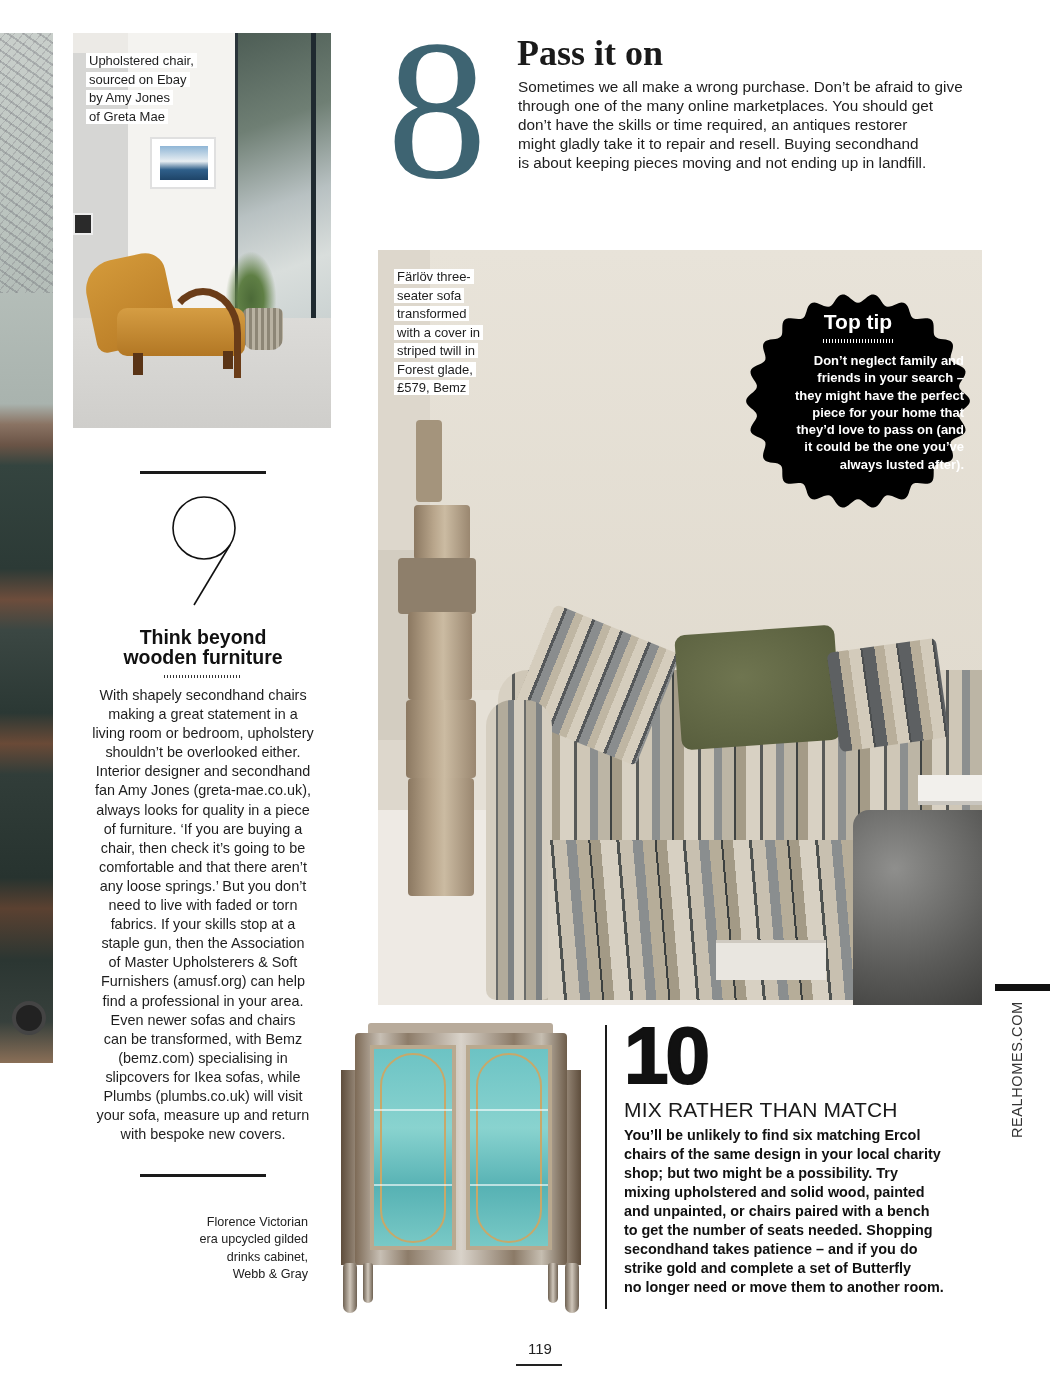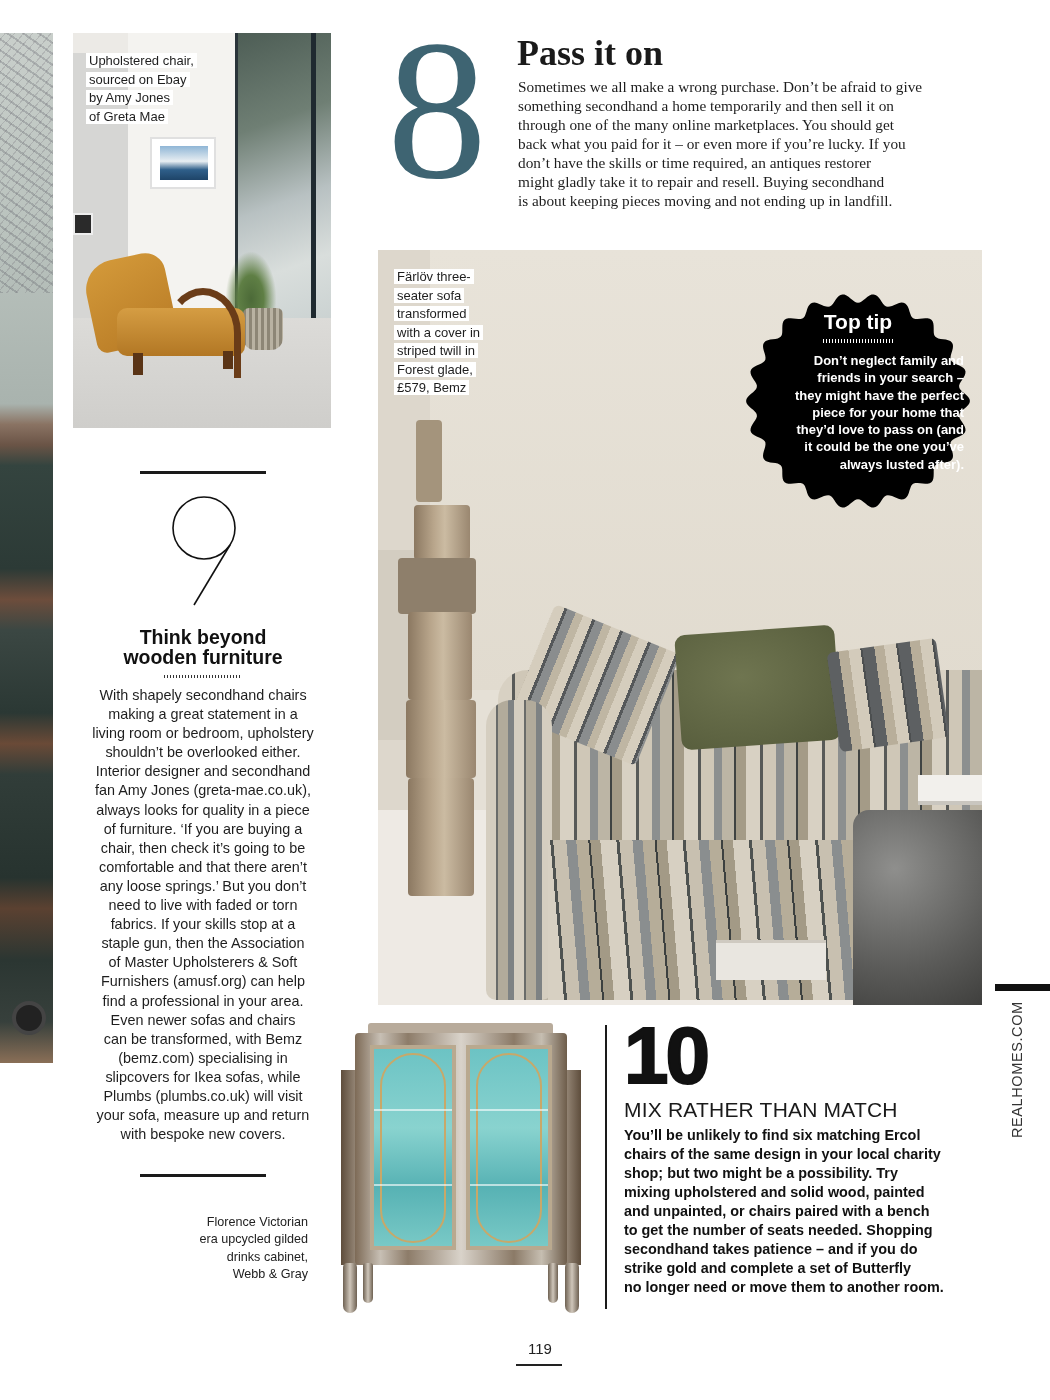--- a/index.html
+++ b/index.html
@@ -42,21 +42,21 @@
   .chair-photo .chair-leg1 { position: absolute; left: 60px; top: 320px; width: 10px; height: 22px; background: #5a3416; }
   .chair-photo .chair-leg2 { position: absolute; left: 150px; top: 318px; width: 10px; height: 18px; background: #5a3416; }
 
   .caption-box { display: inline; background: #fff; padding: 0 3px; line-height: 17.5px; font-size: 13px; color: #1e1e1e; box-decoration-break: clone; -webkit-box-decoration-break: clone; }
   .chair-caption { left: 86px; top: 51px; width: 130px; }
   .sofa-caption { left: 394px; top: 267px; width: 100px; }
 
   
   .big-eight { left: 387px; top: 20px; font-family: "Liberation Serif", "DejaVu Serif", serif; font-size: 200px; line-height: 180px; color: #3e6472; font-weight: normal; }
   .pass-title { left: 517px; top: 33px; font-family: "Liberation Serif", "DejaVu Serif", serif; font-size: 36px; line-height: 40px; color: #1a1a1a; }
-  .pass-body { left: 518px; top: 77px; width: 470px; font-family: Liberation Serif, serif; font-size: 15.3px; line-height: 19px; color: #1d1d1d; }
+  .pass-body { left: 518px; top: 77px; width: 470px; font-family: Liberation Sans, sans-serif; font-size: 15.3px; line-height: 19px; color: #1d1d1d; }
   .pass-body span { display: block; white-space: nowrap; }
 
   
   .sofa-photo { left: 378px; top: 250px; width: 604px; height: 755px; background: #e5e0d6; overflow: hidden; }
   .sofa-photo .wall-left { position: absolute; left: 0; top: 0; width: 52px; height: 755px; background: #ddd7cc; }
   .sofa-photo .wall { position: absolute; left: 52px; top: 0; width: 552px; height: 440px; background: linear-gradient(180deg, #e8e3d9 0%, #e1dbcf 100%); }
   .sofa-photo .floor { position: absolute; left: 0; top: 560px; width: 604px; height: 195px; background: #eeeae4; }
   .sofa-photo .skirting { position: absolute; left: 0; top: 300px; width: 90px; height: 190px; background: #d3cdc1; }
   .totem { position: absolute; left: 30px; width: 66px; border-radius: 4px; background: linear-gradient(90deg, #8b7861 0%, #b8a58b 35%, #cbbba2 55%, #9a8770 100%); }
   .sofa-body { position: absolute; left: 120px; top: 420px; width: 500px; height: 330px; border-radius: 30px 0 0 18px;
@@ -158,23 +158,21 @@
   <div><span class="caption-box">Upholstered chair,</span></div>
   <div><span class="caption-box">sourced on Ebay</span></div>
   <div><span class="caption-box">by Amy Jones</span></div>
   <div><span class="caption-box">of Greta Mae</span></div>
 </div>
 
 <div class="abs big-eight">8</div>
 <h2 class="abs pass-title">Pass it on</h2>
 <p class="abs pass-body">
   <span>Sometimes we all make a wrong purchase. Don’t be afraid to give</span>
-  <span>something secondhand a home temporarily and then sell it on</span>
   <span>through one of the many online marketplaces. You should get</span>
-  <span>back what you paid for it – or even more if you’re lucky. If you</span>
   <span>don’t have the skills or time required, an antiques restorer</span>
   <span>might gladly take it to repair and resell. Buying secondhand</span>
   <span>is about keeping pieces moving and not ending up in landfill.</span>
 </p>
 
 <div class="abs sofa-photo" title="Three-seater sofa with striped twill cover, wooden totem sculpture and granite table">
   <div class="wall"></div>
   <div class="wall-left"></div>
   <div class="skirting"></div>
   <div class="floor"></div>

